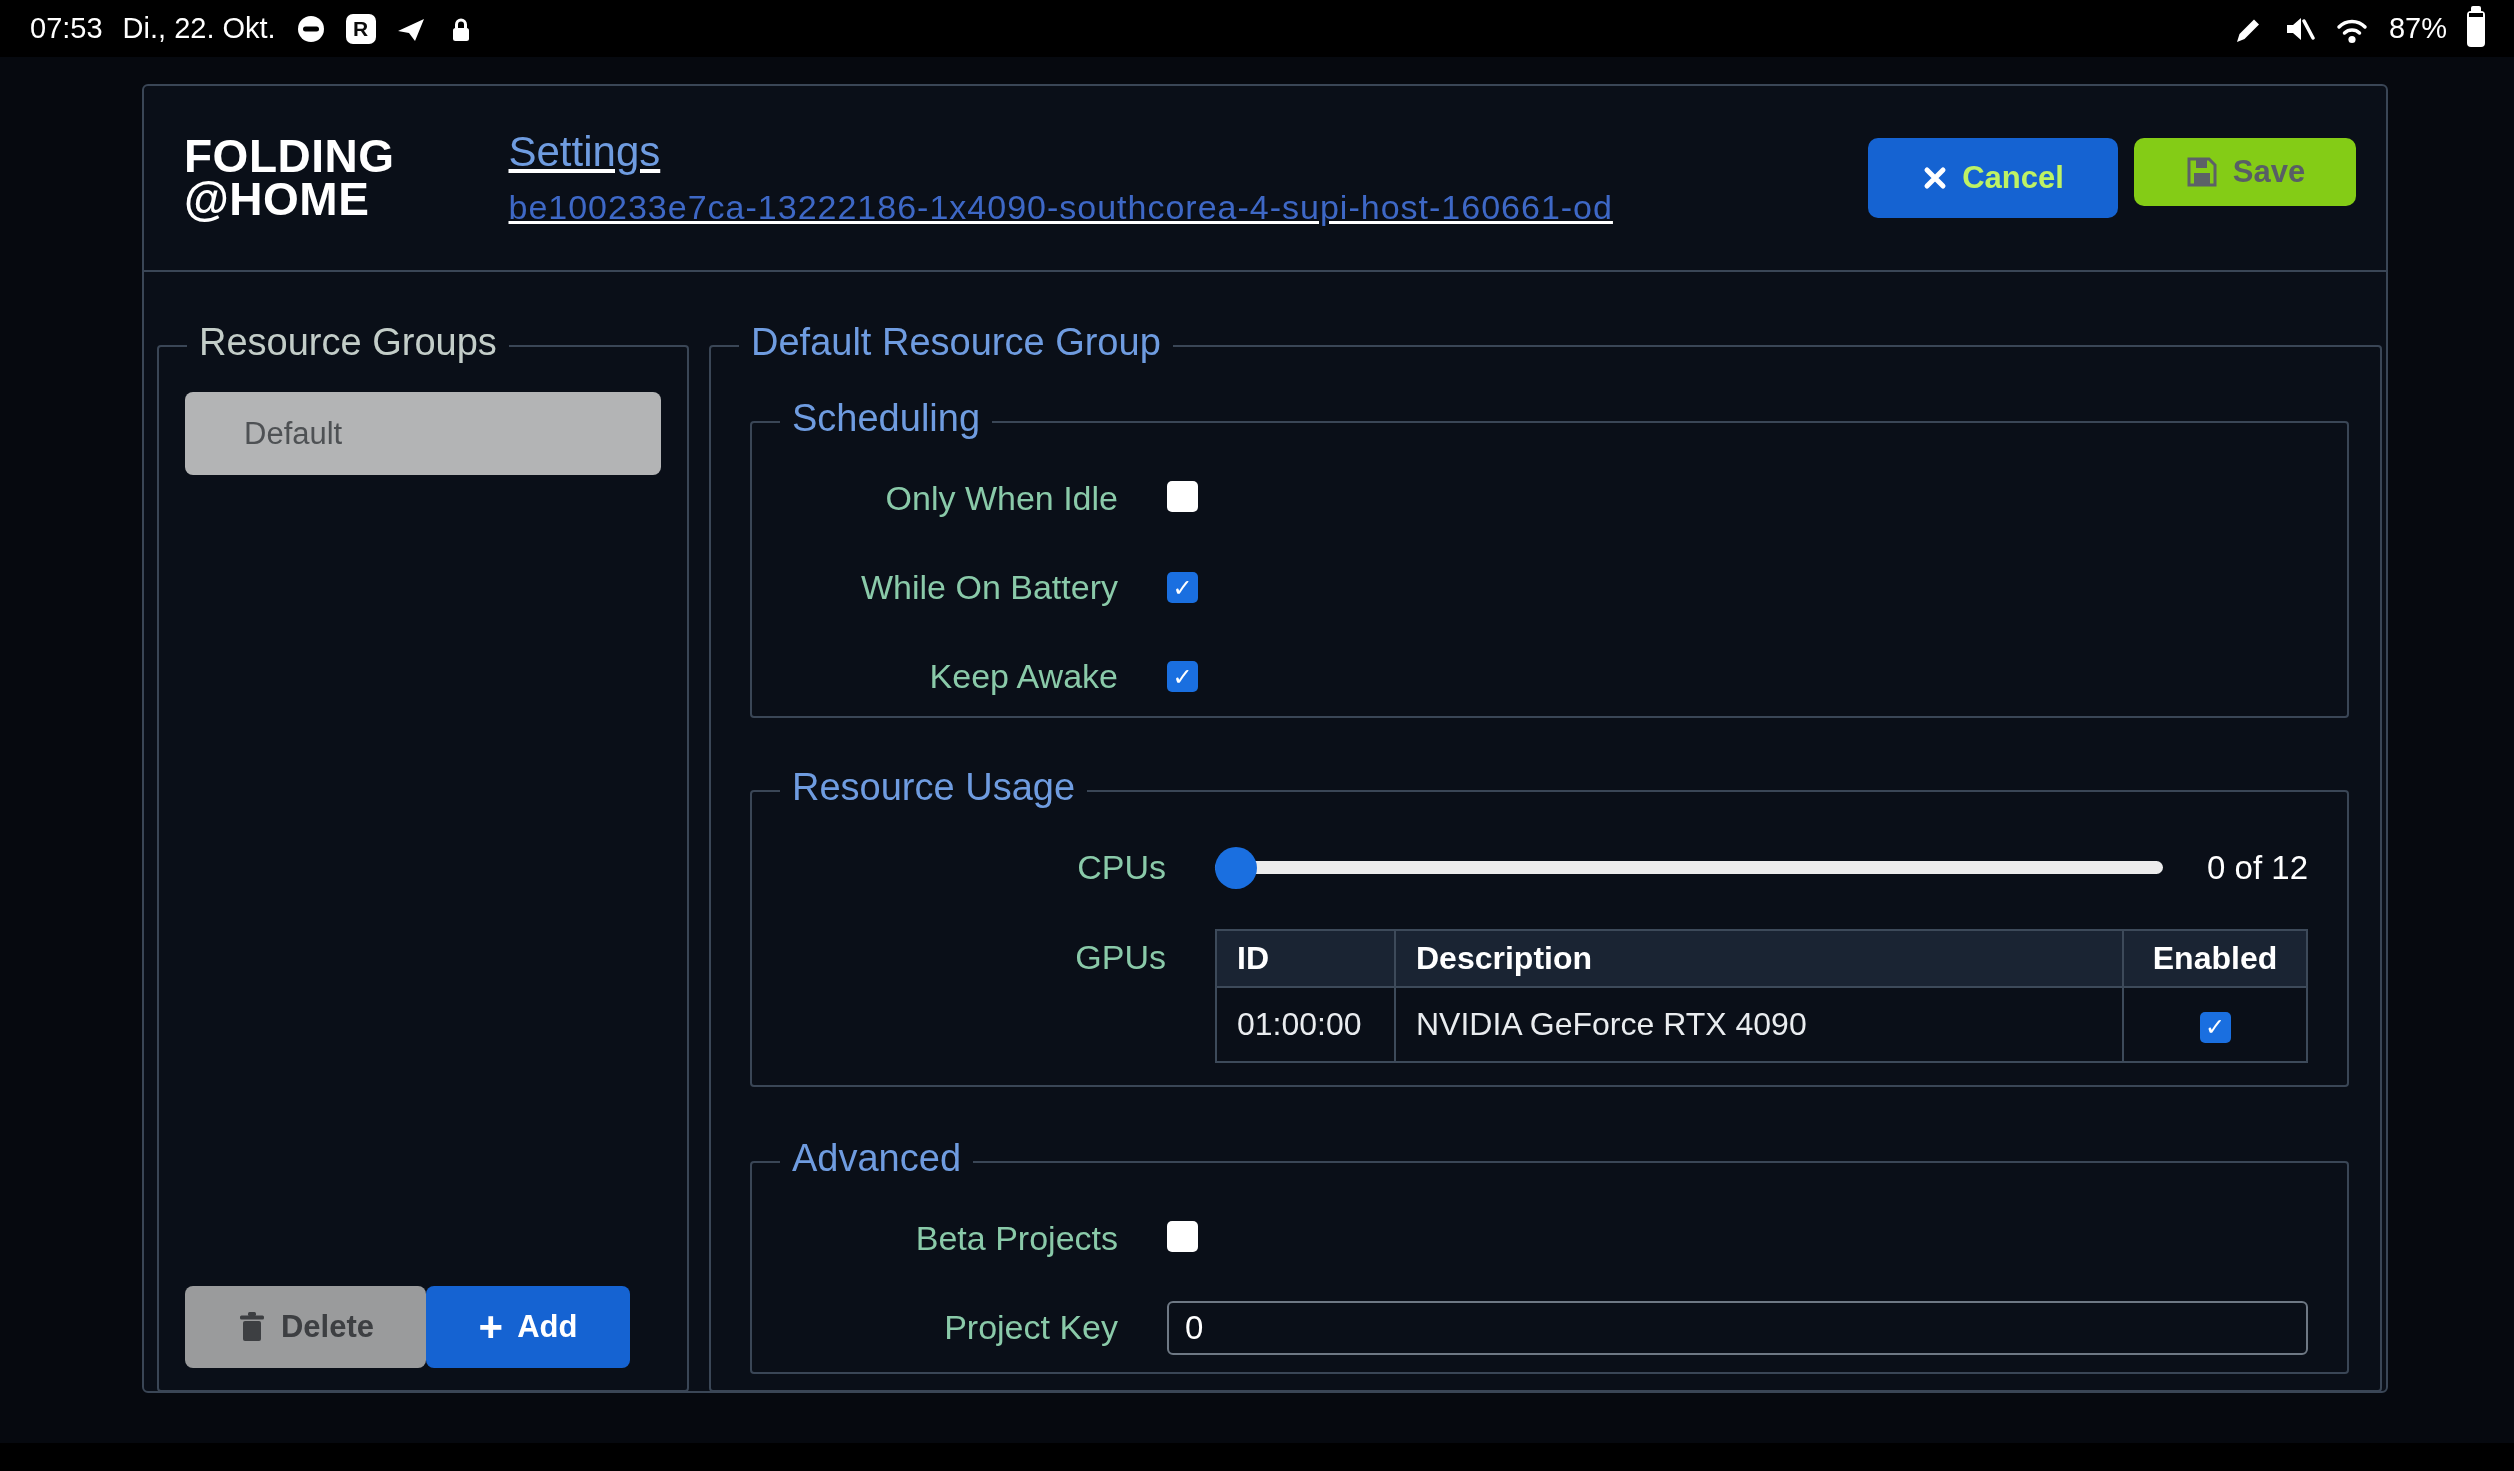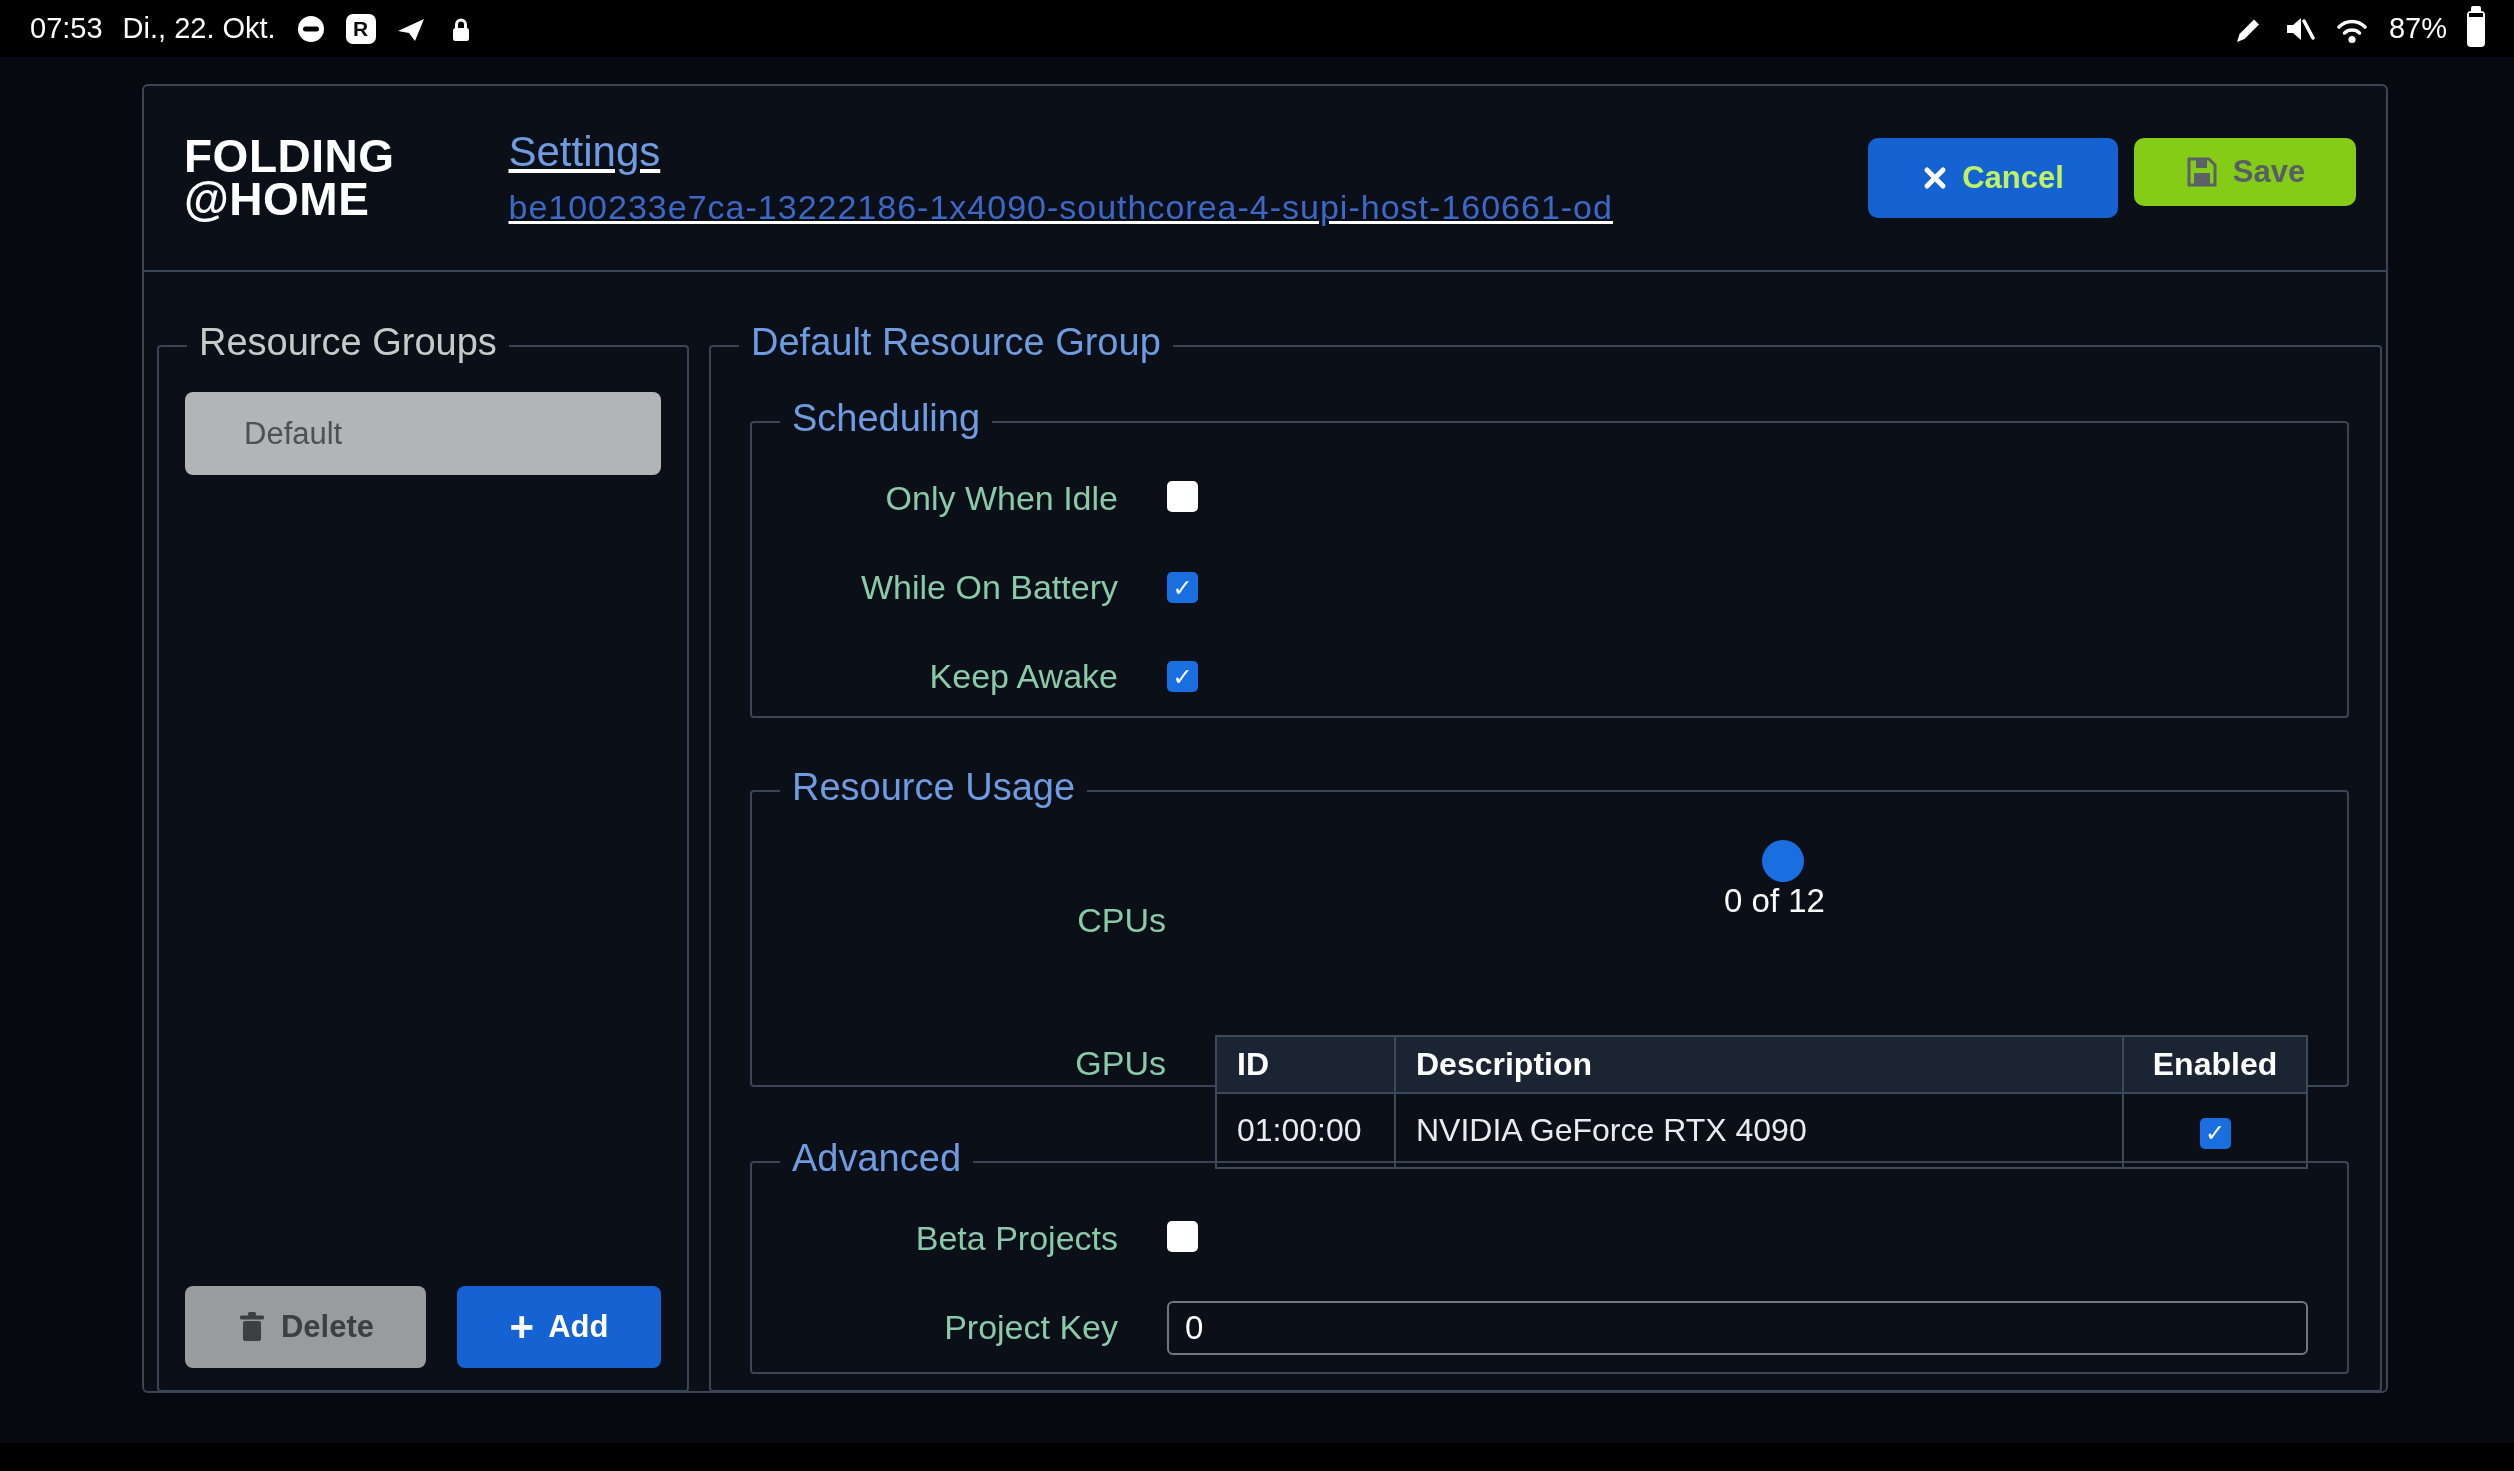--- a/index.html
+++ b/index.html
@@ -55,21 +55,21 @@
                   padding:0 12px; font-size:38px; white-space:nowrap; }
   .legend-blue { color:var(--heading-blue,#6f9ce0); }
   .legend-gray { color:#c3cdc8; }
 
   
   .left-fs { flex:0 0 532px; height:1047px; display:flex; flex-direction:column;
              padding:45px 26px 22px 26px; }
   .group-btn { height:83px; width:100%; border:none; border-radius:8px; background:#b3b4b5;
                color:#4e5154; font-size:31px; font-family:inherit; text-align:left;
                padding-left:59px; cursor:pointer; }
-  .left-actions { margin-top:auto; display:flex; justify-content:space-between; }
+  .left-actions { margin-top:auto; display:flex; justify-content:flex-start; }
   .btn-delete { width:241px; height:82px; background:#9a9b9c; color:#3d3f42; border-radius:8px; }
   .btn-add    { width:204px; height:82px; background:var(--accent,#1563d2); color:#fff; border-radius:8px; }
   .plus-glyph { font-size:42px; font-weight:800; line-height:1; }
 
   
   .right-fs { flex:1 1 auto; height:1047px; padding:74px 31px 0 39px; }
   .inner-fs { position:relative; border:2px solid var(--border,#3a4656); border-radius:4px;
               padding:48px 39px 0 0; }
   .fs-scheduling { height:297px; }
   .fs-usage    { height:297px; margin-top:72px;padding-left:48px; }
@@ -80,21 +80,21 @@
   .frow + .frow { margin-top:34px; }
   .row-label { text-align:right; font-size:34px; color:var(--label-green,#8acaa9); }
 
   
   .cb { width:31px; height:31px; border-radius:5px; background:#fff; display:inline-flex;
         align-items:center; justify-content:center; cursor:pointer; }
   .cb.checked { background:var(--checkbox-blue,#1a6fe0); }
   .cb.checked::after { content:"\2713"; color:#fff; font-size:24px; font-weight:700; line-height:1; }
 
   
-  .slider-wrap { display:flex; align-items:center;flex-direction:column; }
+  .slider-wrap { display:flex; align-items:center; }
   .slider { position:relative; flex:1 1 auto; height:42px; display:flex; align-items:center; }
   .slider-track { width:100%; height:13px; background:#ececec; border-radius:7px; }
   .slider-thumb { position:absolute; top:0; left:0; width:42px; height:42px; border-radius:50%;
                   background:var(--checkbox-blue,#1a6fe0); }
   .slider-value { flex:0 0 119px; text-align:right; font-size:33px; color:#fff; margin-left:26px; }
 
   
   .gpus-row { margin-top:45px; align-items:start; }
   .gpus-row .row-label { line-height:57px; }
   .gpu-table { width:100%; border-collapse:collapse; font-size:32px; }

